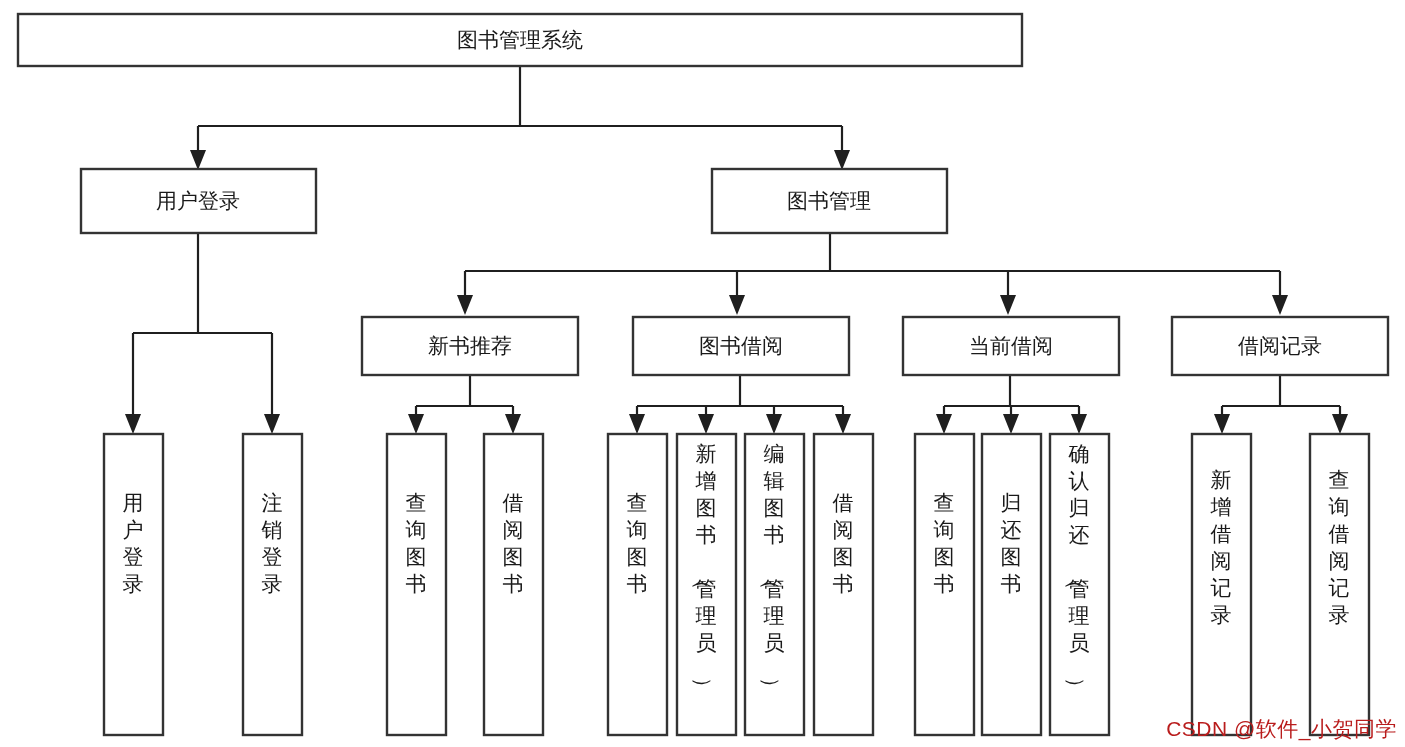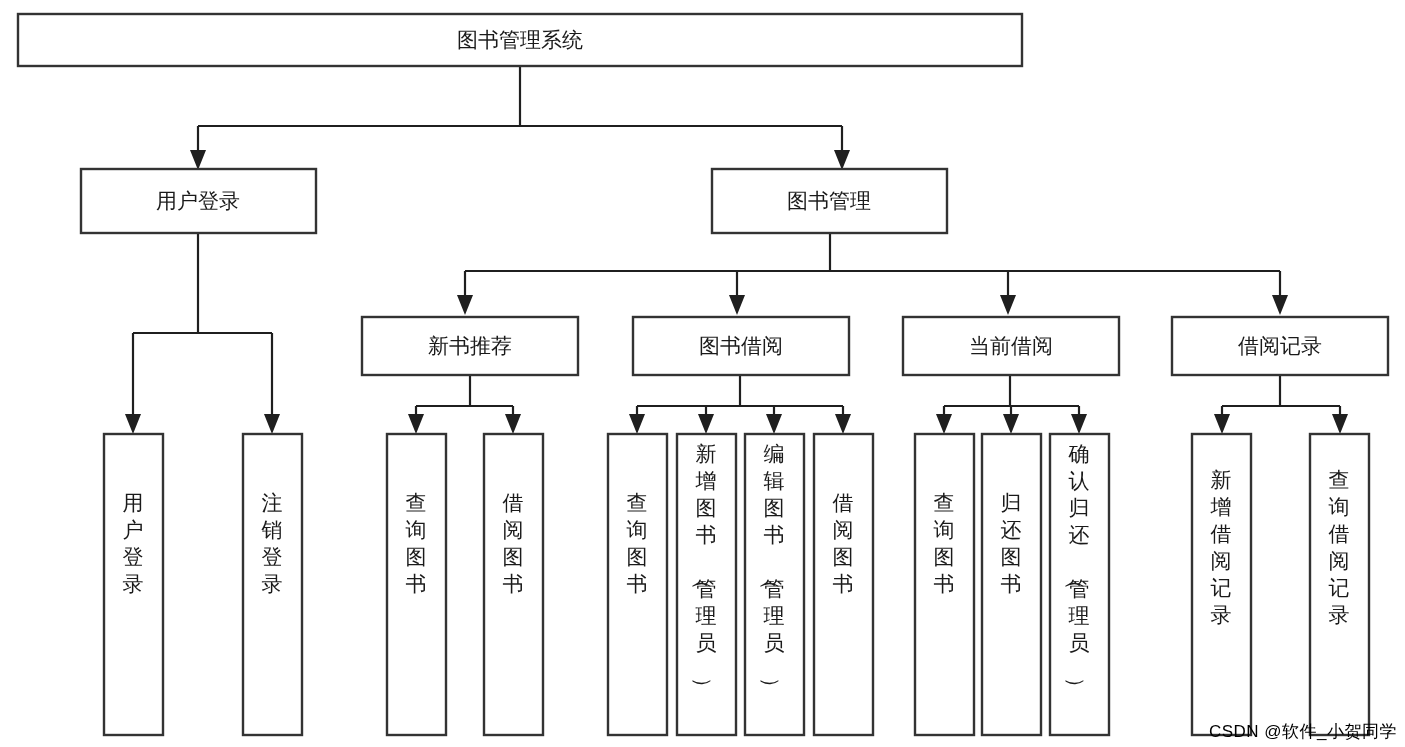--- a/index.html
+++ b/index.html
@@ -51,22 +51,22 @@
   }
   .arrow-head {
     fill: #1f1f1f;
     stroke: none;
   }
   .watermark {
     position: absolute;
     right: 8px;
     bottom: 4px;
     font-family: "Liberation Sans", "DejaVu Sans", sans-serif;
-    font-size: 17px;
-    color: #000000;
+    font-size: 21px;
+    color: #b91c1c;
     white-space: nowrap;
     letter-spacing: 0.5px;
   }
 </style>
 </head>
 <body>
 
 <div id="diagram-root">
 
   <svg class="diagram-canvas" viewBox="0 0 1405 747">

